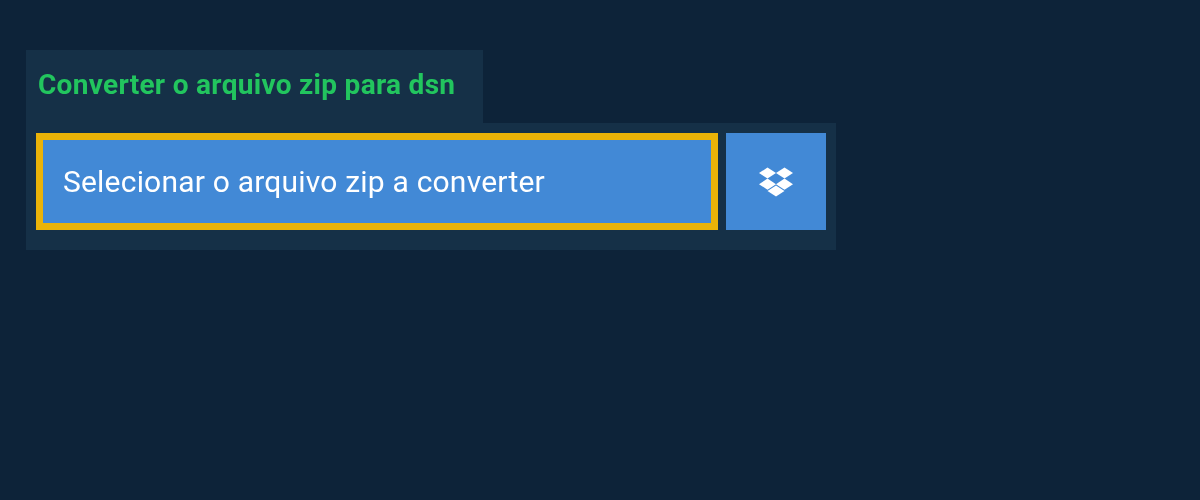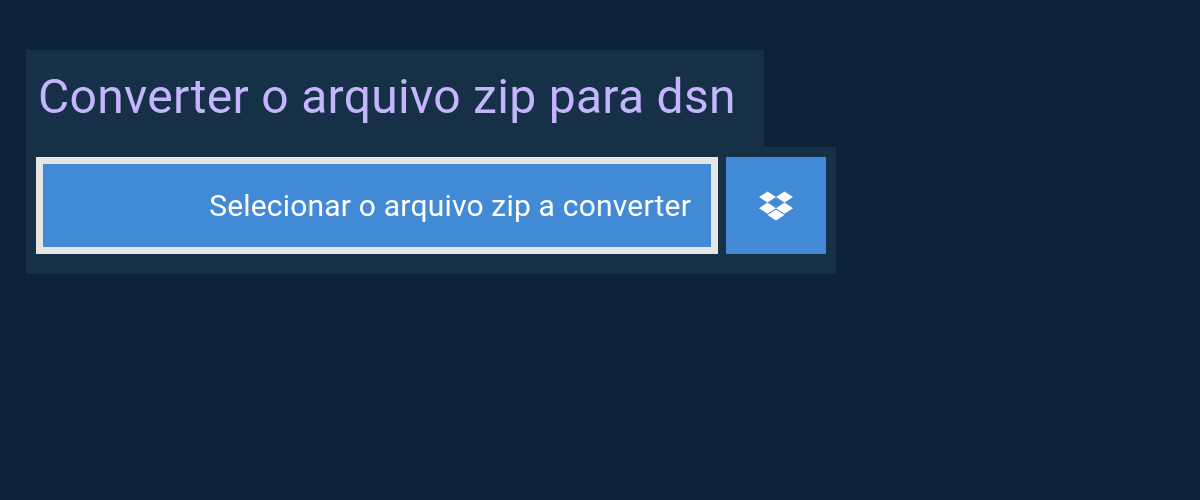--- a/index.html
+++ b/index.html
@@ -18,42 +18,42 @@
       padding-top: 50px;
       padding-left: 26px;
     }
     .title-bar {
       background-color: #153047;
       display: inline-block;
       padding: 18px 28px 22px 12px;
       margin-bottom: 0;
     }
     .title-bar h1 {
-      color: #c4b5fd;
-      font-size: 48px;
-      font-weight: 400;
+      color: #22c55e;
+      font-size: 28px;
+      font-weight: 700;
       letter-spacing: 0.3px;
     }
     .button-row {
       background-color: #153047;
       display: flex;
       padding: 10px 10px 20px 10px;
       width: 810px;
       gap: 8px;
       align-items: stretch;
     }
     .select-button {
       background-color: #4289d6;
-      border: 7px solid #e5e5e5;
+      border: 7px solid #eab308;
       color: #ffffff;
       font-size: 30px;
       font-weight: 400;
       padding: 24px 20px;
       flex: 1;
-      text-align: right;
+      text-align: left;
       cursor: pointer;
       letter-spacing: 0.2px;
     }
     .dropbox-button {
       background-color: #4289d6;
       width: 100px;
       display: flex;
       align-items: center;
       justify-content: center;
       cursor: pointer;

